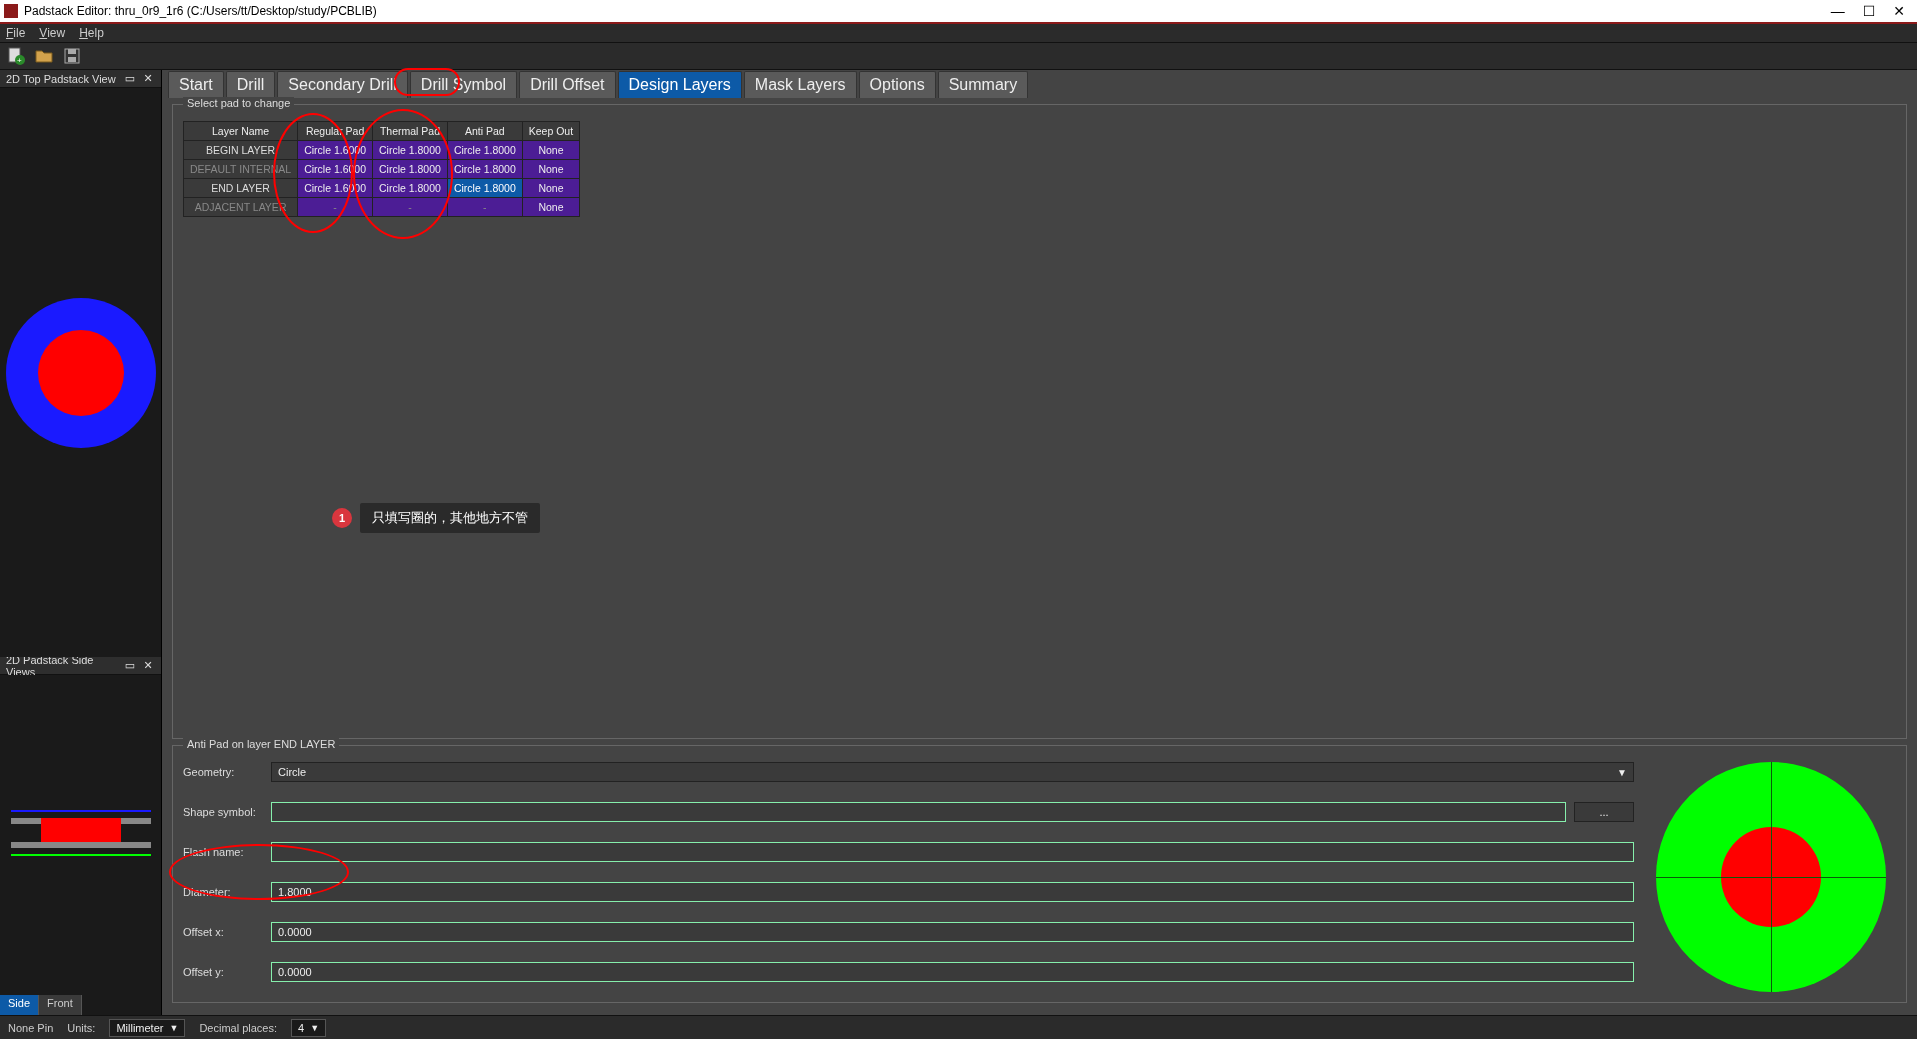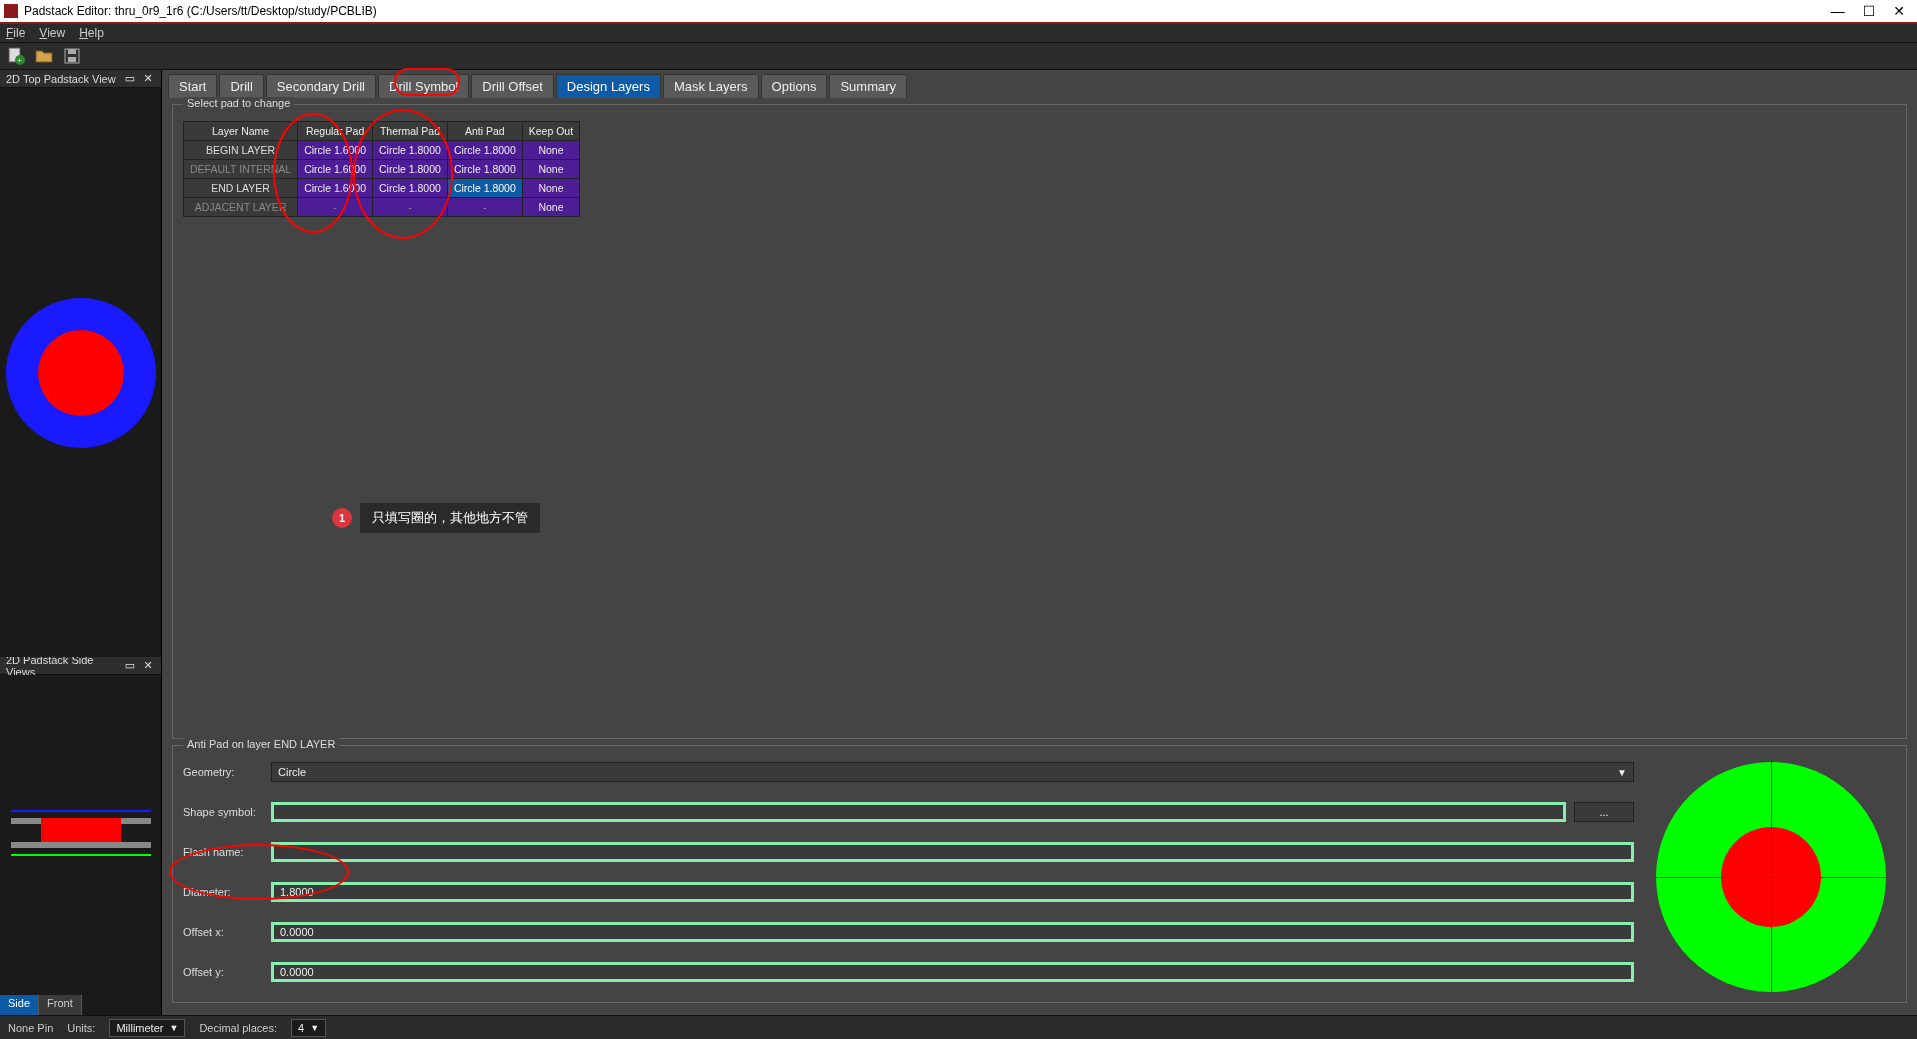--- a/index.html
+++ b/index.html
@@ -46,21 +46,21 @@
 .side-stack .bar-grey2 { position:absolute; top:32px; left:0; right:0; height:6px; background:#888; z-index:2; }
 .side-stack .line-bot { position:absolute; top:44px; left:0; right:0; height:2px; background:#00ff00; }
 
 
 .viewbtns { display:flex; height:20px; }
 .viewbtns .vb { padding:2px 8px; background:#3a3a3a; color:#ccc; font-size:11px; cursor:pointer; border-right:1px solid #555; }
 .viewbtns .vb.active { background:#0d5aa7; color:#fff; }
 
 
 .tabs-row { height: 28px; background:#444; display:flex; align-items:flex-end; padding:4px 6px 0 6px; gap:2px; }
-.tab { padding:4px 10px; background:#5a5a5a; color:#eee; font-size:13px; cursor:pointer; border:1px solid #333; border-bottom:none; border-radius:2px 2px 0 0; }
+.tab { padding:4px 10px; background:#5a5a5a; color:#eee; font-size:16px; cursor:pointer; border:1px solid #333; border-bottom:none; border-radius:2px 2px 0 0; }
 .tab.active { background:#0d5aa7; color:#fff; }
 
 .workarea { flex:1; background:#444; padding:6px 10px 6px 10px; display:flex; flex-direction:column; position:relative; }
 .groupbox { border:1px solid #666; position:relative; padding:16px 10px 10px 10px; flex:1; margin-bottom:6px; }
 .groupbox > .gtitle { position:absolute; top:-8px; left:10px; background:#444; padding:0 4px; font-size:11px; color:#ddd; }
 
 
 .layer-table { border-collapse:collapse; font-size:10.5px; }
 .layer-table th, .layer-table td { border:1px solid #222; background:#4c1d95; color:#eee; padding:3px 6px; text-align:center; white-space:nowrap; }
 .layer-table th { background:#3a3a3a; font-weight:normal; }
@@ -75,21 +75,21 @@
 
 .note { position:absolute; display:flex; align-items:center; gap:8px; }
 .note .badge { width:20px; height:20px; border-radius:50%; background:#d9363e; color:#fff; display:flex; align-items:center; justify-content:center; font-weight:bold; font-size:11px; }
 .note .bubble { background:#2a2a2a; color:#fff; padding:6px 12px; font-size:13px; border-radius:2px; }
 
 
 .groupbox.lower { flex:0 0 auto; min-height:240px; display:flex; flex-direction:row; }
 .formcol { flex:1; display:flex; flex-direction:column; gap:20px; padding-right:12px; }
 .formrow { display:flex; align-items:center; gap:8px; }
 .formrow label { width:80px; font-size:11px; color:#ddd; }
-.formrow input, .formrow select { flex:1; background:#3a3a3a; border:3px solid #86efac; color:#eee; height:20px; padding:0 6px; font-size:11px; }
+.formrow input, .formrow select { flex:1; background:#3a3a3a; border:1px solid #86efac; color:#eee; height:20px; padding:0 6px; font-size:11px; }
 .formrow .browse { width:60px; height:20px; background:#3a3a3a; border:1px solid #222; color:#eee; text-align:center; line-height:18px; cursor:pointer; }
 .selectwrap { flex:1; position:relative; }
 .selectwrap .selectbox { background:#3a3a3a; border:1px solid #222; color:#eee; height:20px; padding:0 6px; font-size:11px; display:flex; align-items:center; justify-content:space-between; }
 .selectwrap .caret { font-size:10px; }
 
 
 .previewcol { width:250px; display:flex; align-items:center; justify-content:center; }
 .prev-outer { width:230px; height:230px; border-radius:50%; background:#00ff00; position:relative; display:flex; align-items:center; justify-content:center; }
 .prev-inner { width:100px; height:100px; border-radius:50%; background:#ff0000; }
 .prev-cross-h { position:absolute; left:0; right:0; top:50%; height:1px; background:#0a5a0a; }

